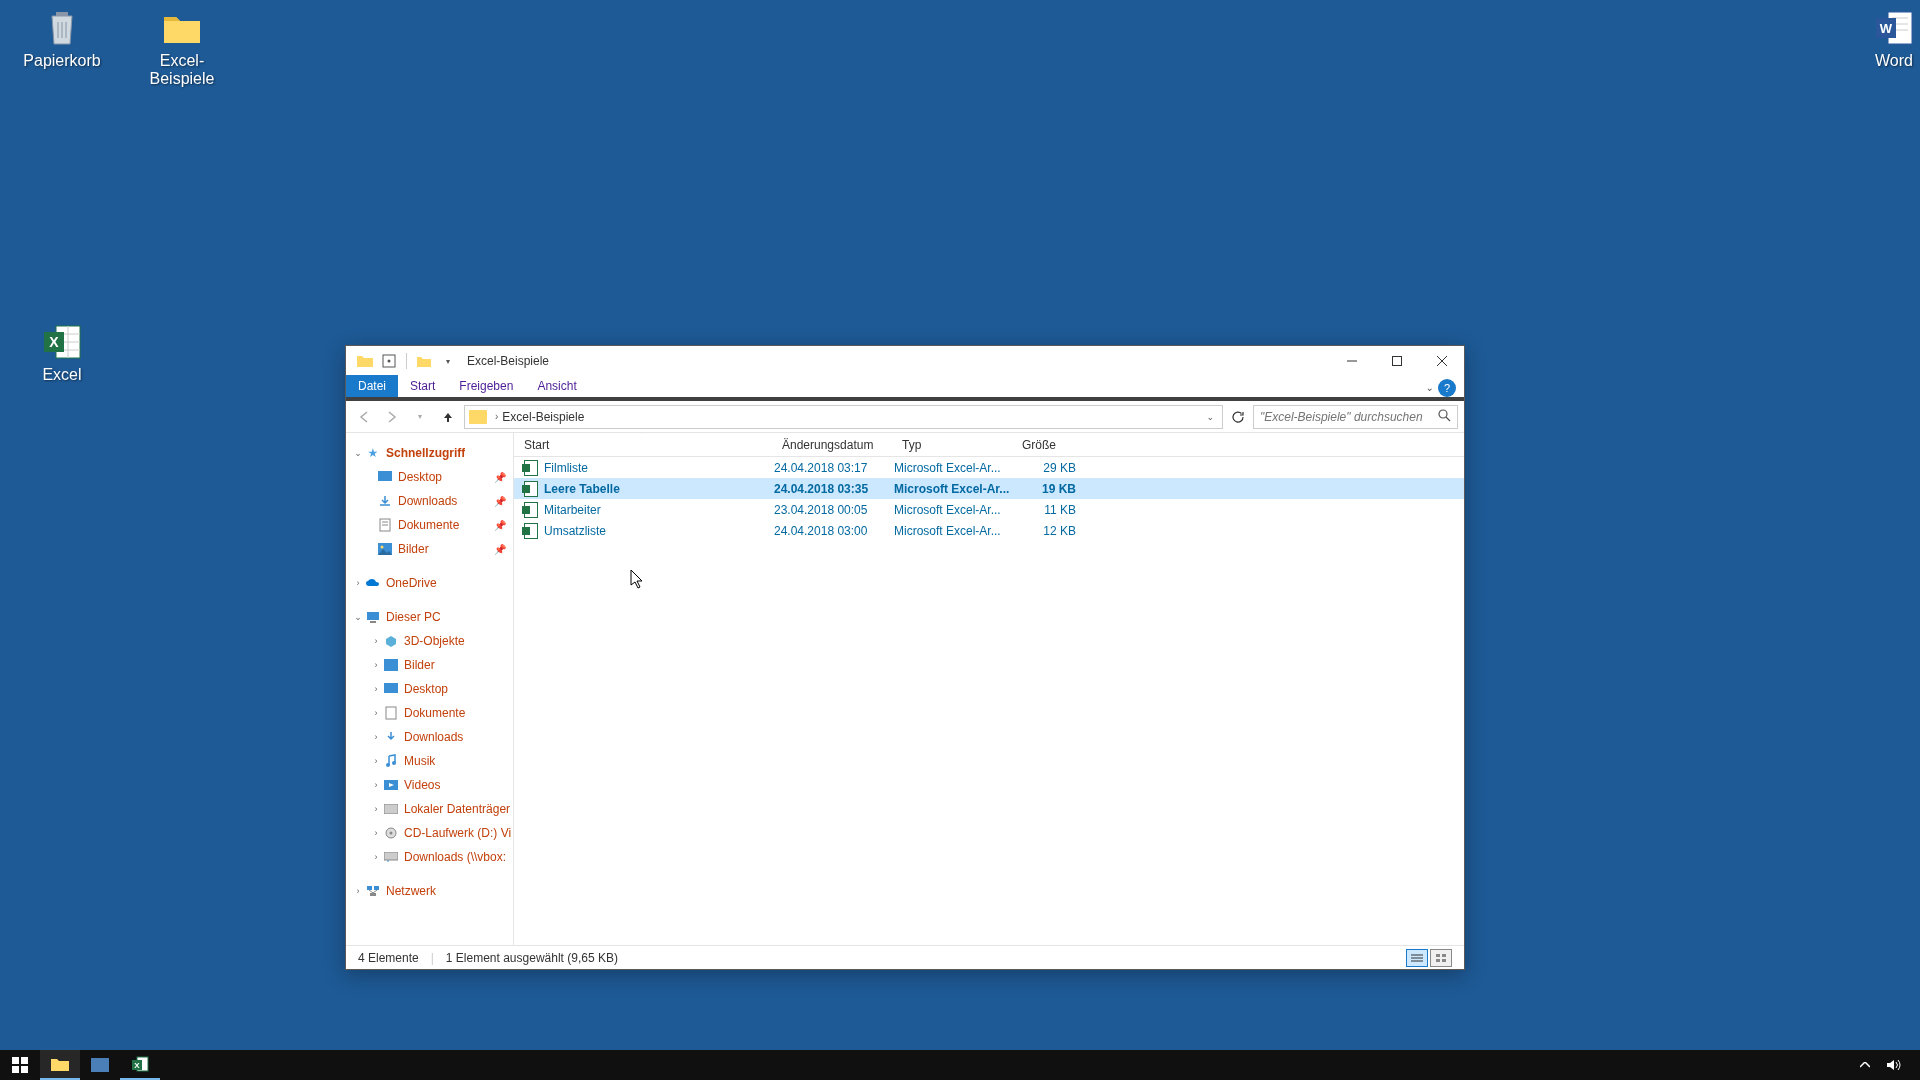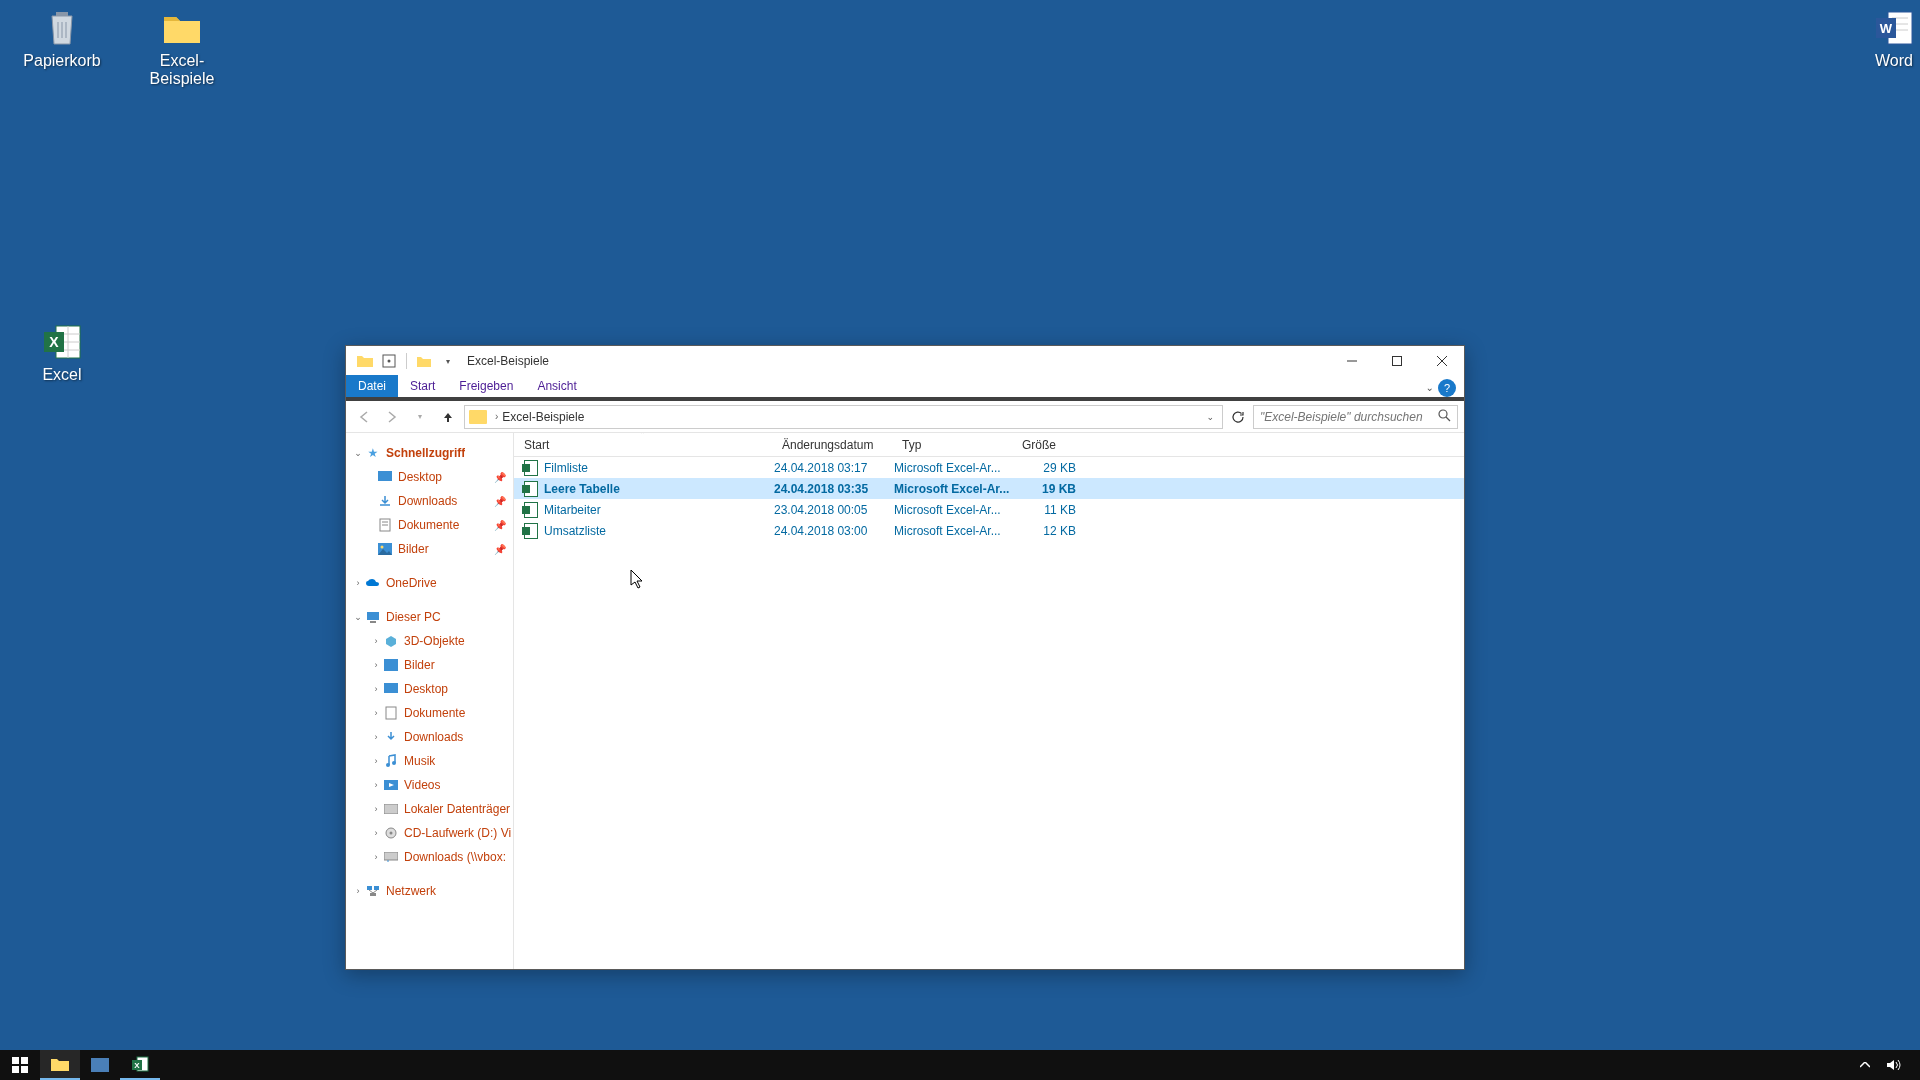--- a/index.html
+++ b/index.html
@@ -468,20 +468,42 @@
             </div>
           <div class="cell-name">Umsatzliste</div>
           <div class="cell-date">24.04.2018 03:00</div>
           <div class="cell-type">Microsoft Excel-Ar...</div>
           <div class="cell-size">12 KB</div>
         </div>
       </div>
     </div>
   </div>
 
+  <div class="status-bar">
+    <span>4 Elemente</span>
+    <span class="status-sep">|</span>
+    <span>1 Element ausgewählt (9,65 KB)</span>
+    <div class="view-toggles">
+      <div class="view-toggle active">
+        <svg width="12" height="10">
+            <line x1="0" y1="2" x2="12" y2="2" stroke="#333"></line>
+            <line x1="0" y1="5" x2="12" y2="5" stroke="#333"></line>
+            <line x1="0" y1="8" x2="12" y2="8" stroke="#333"></line>
+          </svg>
+      </div>
+      <div class="view-toggle">
+        <svg width="12" height="10">
+            <rect x="1" y="1" width="4" height="3" fill="#888"></rect>
+            <rect x="7" y="1" width="4" height="3" fill="#888"></rect>
+            <rect x="1" y="6" width="4" height="3" fill="#888"></rect>
+            <rect x="7" y="6" width="4" height="3" fill="#888"></rect>
+          </svg>
+      </div>
+    </div>
+  </div>
 </div>
 
 <div class="cursor">
   <svg width="16" height="22">
       <path d="M1 1 L1 16 L5 13 L8 19 L10 18 L7 12 L12 12 Z" fill="white" stroke="black" stroke-width="1"></path>
     </svg>
 </div>
 
 <div class="taskbar">
   <div class="taskbar-btn">

